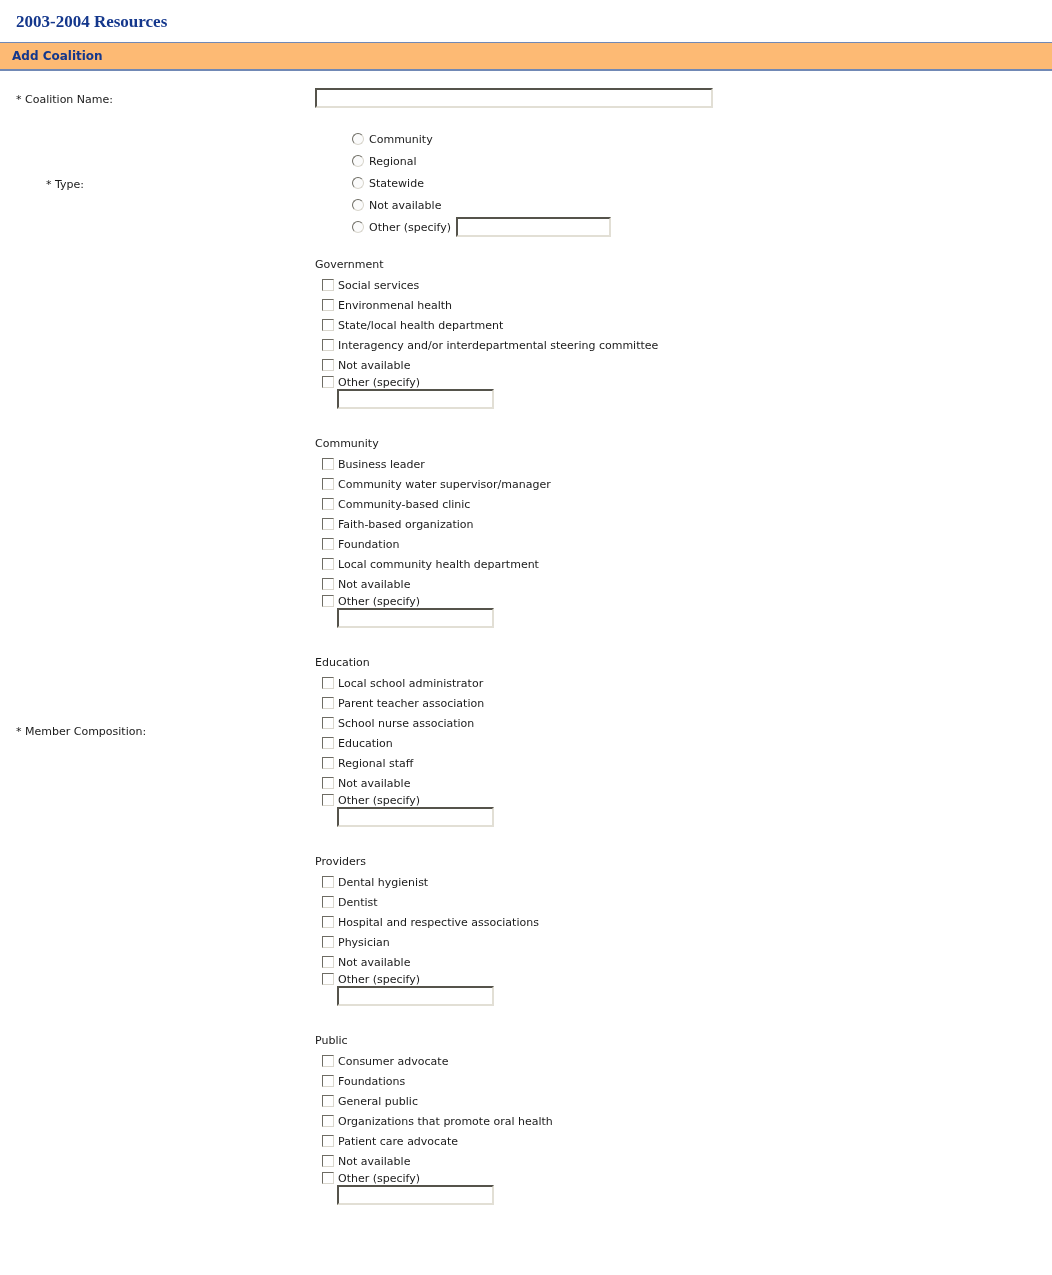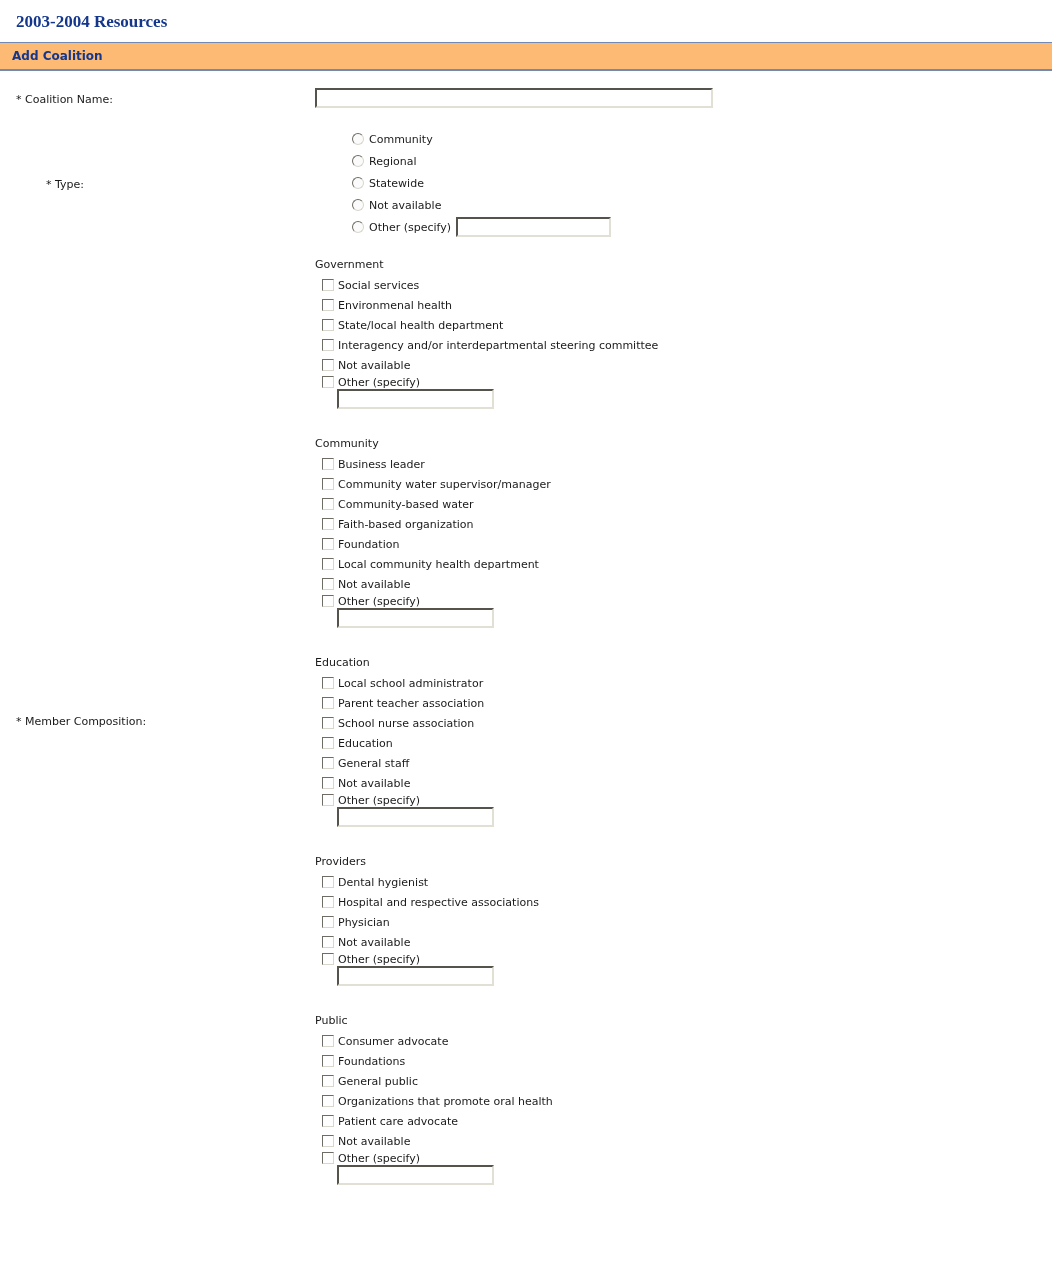--- a/index.html
+++ b/index.html
@@ -185,21 +185,21 @@
           <div class="optrow">
             <span class="cb"></span>
             <span class="optlabel">Business leader</span>
           </div>
           <div class="optrow">
             <span class="cb"></span>
             <span class="optlabel">Community water supervisor/manager</span>
           </div>
           <div class="optrow">
             <span class="cb"></span>
-            <span class="optlabel">Community-based water</span>
+            <span class="optlabel">Community-based clinic</span>
           </div>
           <div class="optrow">
             <span class="cb"></span>
             <span class="optlabel">Faith-based organization</span>
           </div>
           <div class="optrow">
             <span class="cb"></span>
             <span class="optlabel">Foundation</span>
           </div>
           <div class="optrow">
@@ -230,38 +230,42 @@
           <div class="optrow">
             <span class="cb"></span>
             <span class="optlabel">School nurse association</span>
           </div>
           <div class="optrow">
             <span class="cb"></span>
             <span class="optlabel">Education</span>
           </div>
           <div class="optrow">
             <span class="cb"></span>
-            <span class="optlabel">General staff</span>
+            <span class="optlabel">Regional staff</span>
           </div>
           <div class="optrow">
             <span class="cb"></span>
             <span class="optlabel">Not available</span>
           </div>
           <div class="optrow optrow-other">
             <span class="cb"></span>
             <span class="optlabel">Other (specify)</span>
           </div>
           <input type="text" class="ti other-input" value="" style="">
         </div>
 
         <div class="group">
           <div class="group-heading">Providers</div>
           <div class="optrow">
             <span class="cb"></span>
             <span class="optlabel">Dental hygienist</span>
+          </div>
+          <div class="optrow">
+            <span class="cb"></span>
+            <span class="optlabel">Dentist</span>
           </div>
           <div class="optrow">
             <span class="cb"></span>
             <span class="optlabel">Hospital and respective associations</span>
           </div>
           <div class="optrow">
             <span class="cb"></span>
             <span class="optlabel">Physician</span>
           </div>
           <div class="optrow">

